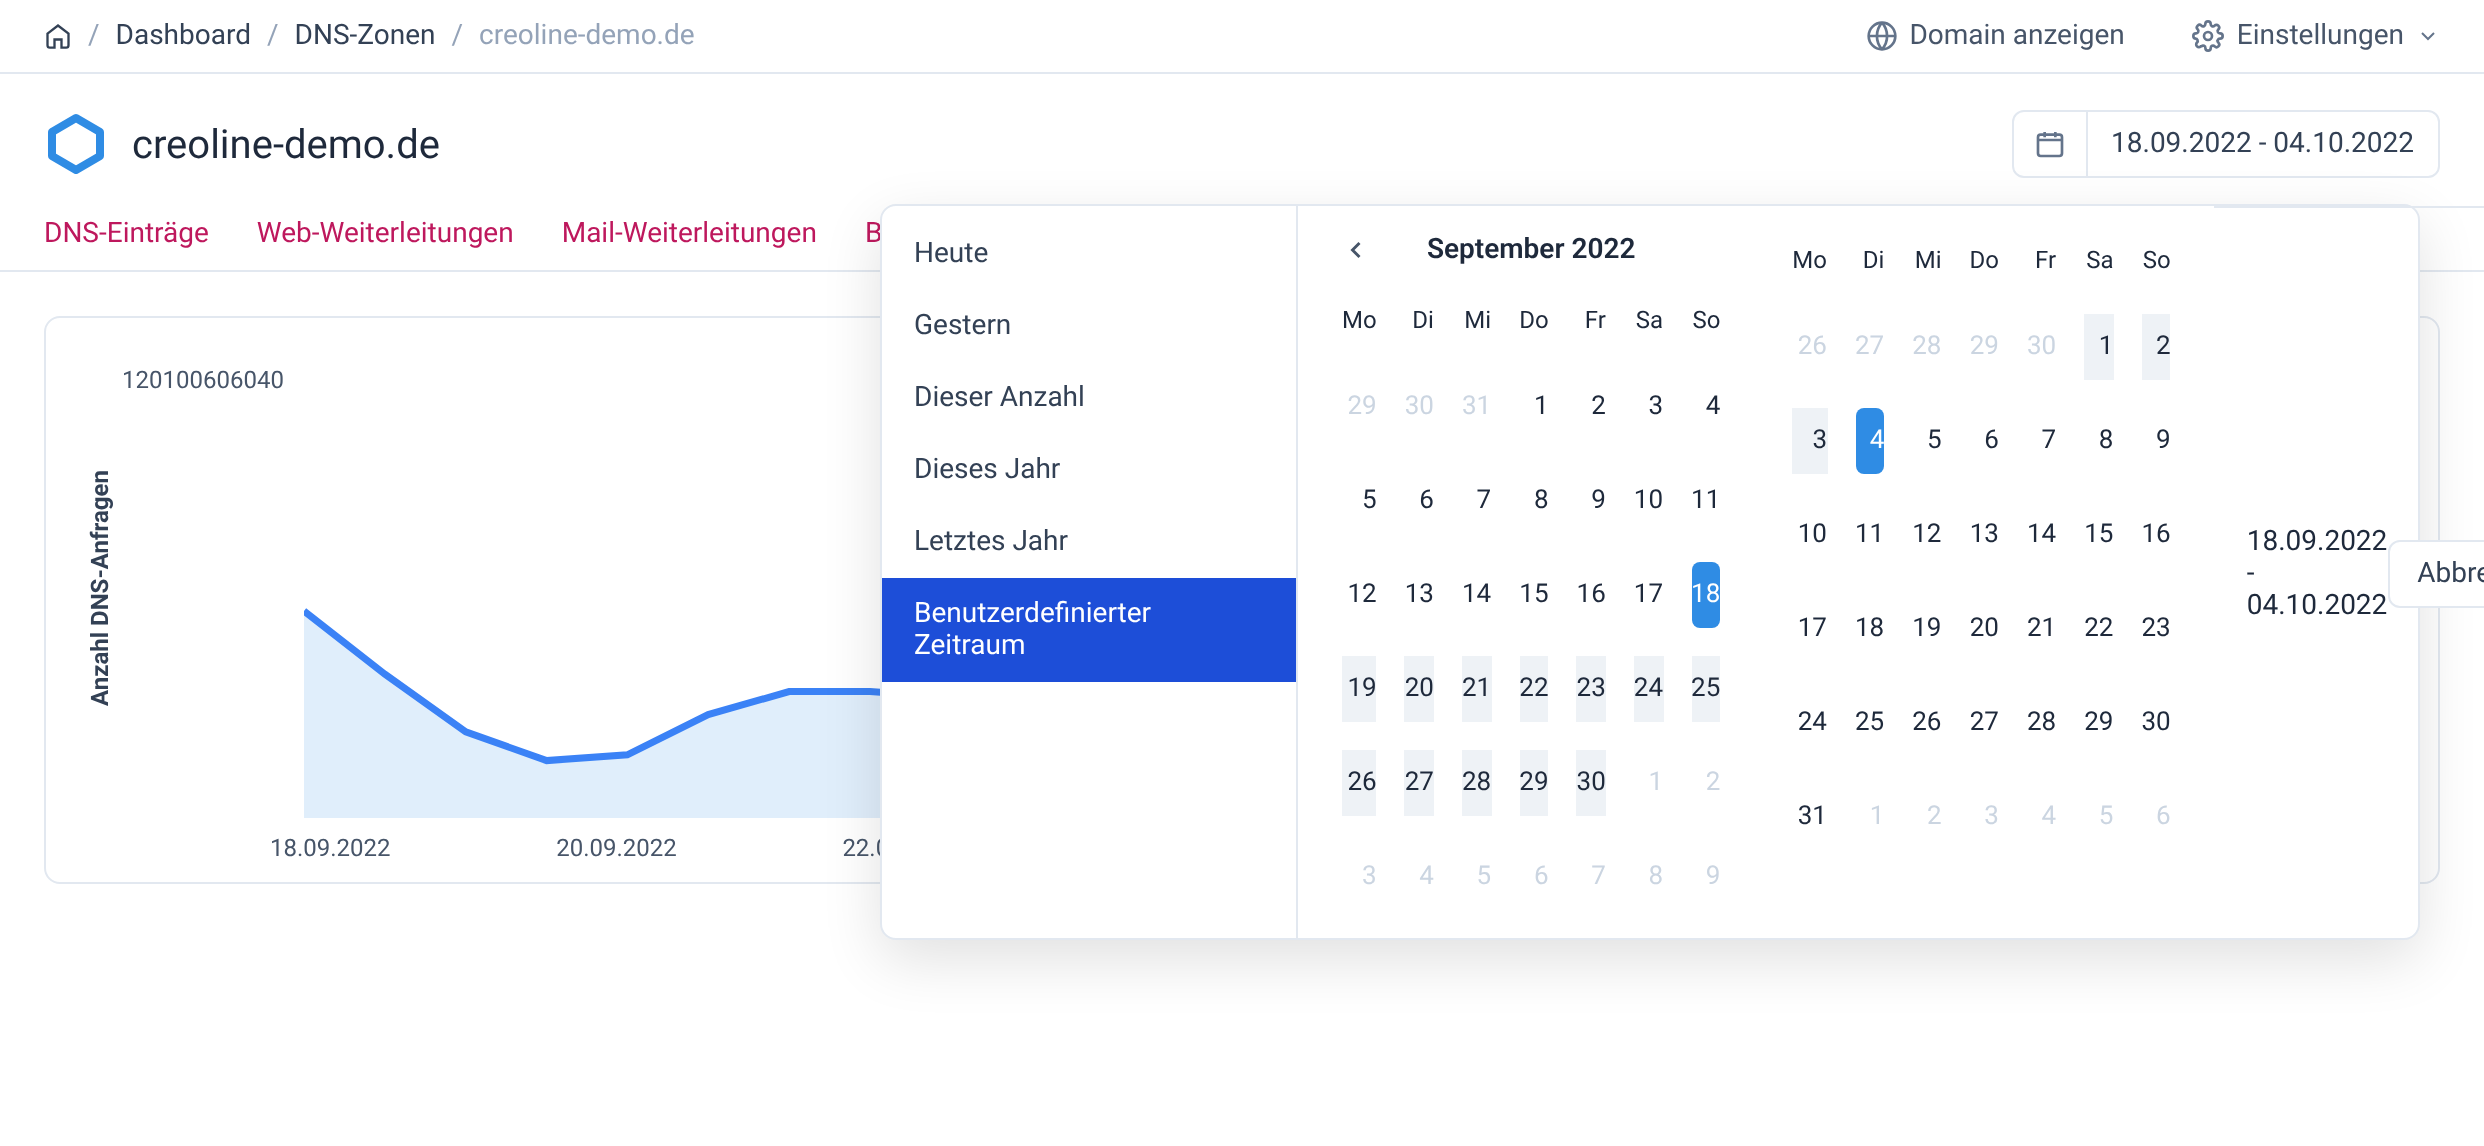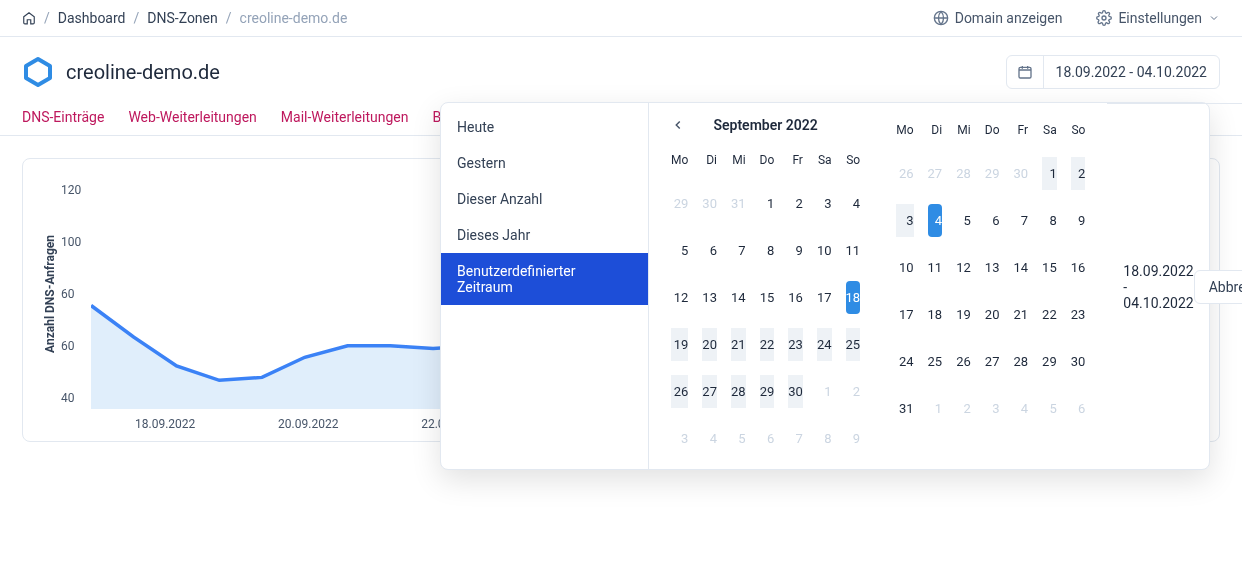--- a/index.html
+++ b/index.html
@@ -15,21 +15,21 @@
 .logo{width:32px;height:32px;display:inline-flex;align-items:center;justify-content:center}
 .zone-title{font-size:20px;font-weight:400;color:#1e293b}
 .date-picker-btn{display:flex;align-items:center;border:1px solid #e2e8f0;border-radius:6px;overflow:hidden}
 .date-picker-btn .icon-box{padding:8px 10px;border-right:1px solid #e2e8f0;color:#64748b}
 .date-picker-btn .date-text{padding:8px 12px;color:#334155}
 .tabs{display:flex;gap:24px;padding:0 22px;border-bottom:1px solid #e2e8f0}
 .tab{padding:10px 0;color:#be185d;cursor:pointer;font-size:14px}
 .chart-card{margin:22px;border:1px solid #e2e8f0;border-radius:8px;padding:20px 16px 10px;position:relative}
 .chart-wrap{display:flex;position:relative}
 .yaxis-label{writing-mode:vertical-rl;transform:rotate(180deg);font-size:12px;font-weight:700;color:#334155;padding:0 4px;align-self:center}
-.yaxis-ticks{display:flex;flex-direction:column;justify-content:space-between;height:230px;padding-right:10px;text-align:left;color:#475569;font-size:12px;padding-top:4px;padding-bottom:4px}
+.yaxis-ticks{display:flex;flex-direction:row;justify-content:space-between;height:230px;padding-right:10px;text-align:center;color:#475569;font-size:12px;padding-top:4px;padding-bottom:4px}
 .plot{flex:1;position:relative}
 .xaxis{display:flex;justify-content:space-between;margin-top:8px;color:#475569;font-size:12px;padding:0 6px 0 96px}
 .picker{position:absolute;top:102px;left:440px;width:770px;background:#fff;border:1px solid #e2e8f0;border-radius:8px;box-shadow:0 10px 30px rgba(0,0,0,.12);display:flex;flex-direction:row;z-index:10}
 .picker-body{display:flex}
 .presets{width:208px;border-right:1px solid #e2e8f0;padding:6px 0}
 .preset{padding:10px 16px;color:#334155;cursor:pointer;font-size:14px}
 .preset.active{background:#1d4ed8;color:#fff}
 .calendars{flex:1;display:flex;gap:36px;padding:14px 22px}
 .cal{flex:1}
 .cal-head{display:flex;align-items:center;justify-content:center;position:relative;margin-bottom:14px;font-weight:600;color:#1e293b}
@@ -149,20 +149,21 @@
     </div>
 </div>
 
 <div class="picker">
   <div class="picker-body">
     <div class="presets" id="presets">
         <div class="preset">Heute</div>
         <div class="preset">Gestern</div>
         <div class="preset">Dieser Anzahl</div>
         <div class="preset">Dieses Jahr</div>
+        <div class="preset">Letztes Jahr</div>
         <div class="preset active">Benutzerdefinierter Zeitraum</div>
       </div>
     <div class="calendars" id="calendars">
         <div class="cal">
           <div class="cal-head">
             <span class="cal-nav prev">
               <svg width="14" height="14" viewBox="0 0 24 24" fill="none" stroke="#475569" stroke-width="2.5">
                 <polyline points="15 18 9 12 15 6"></polyline>
               </svg>
             </span>

